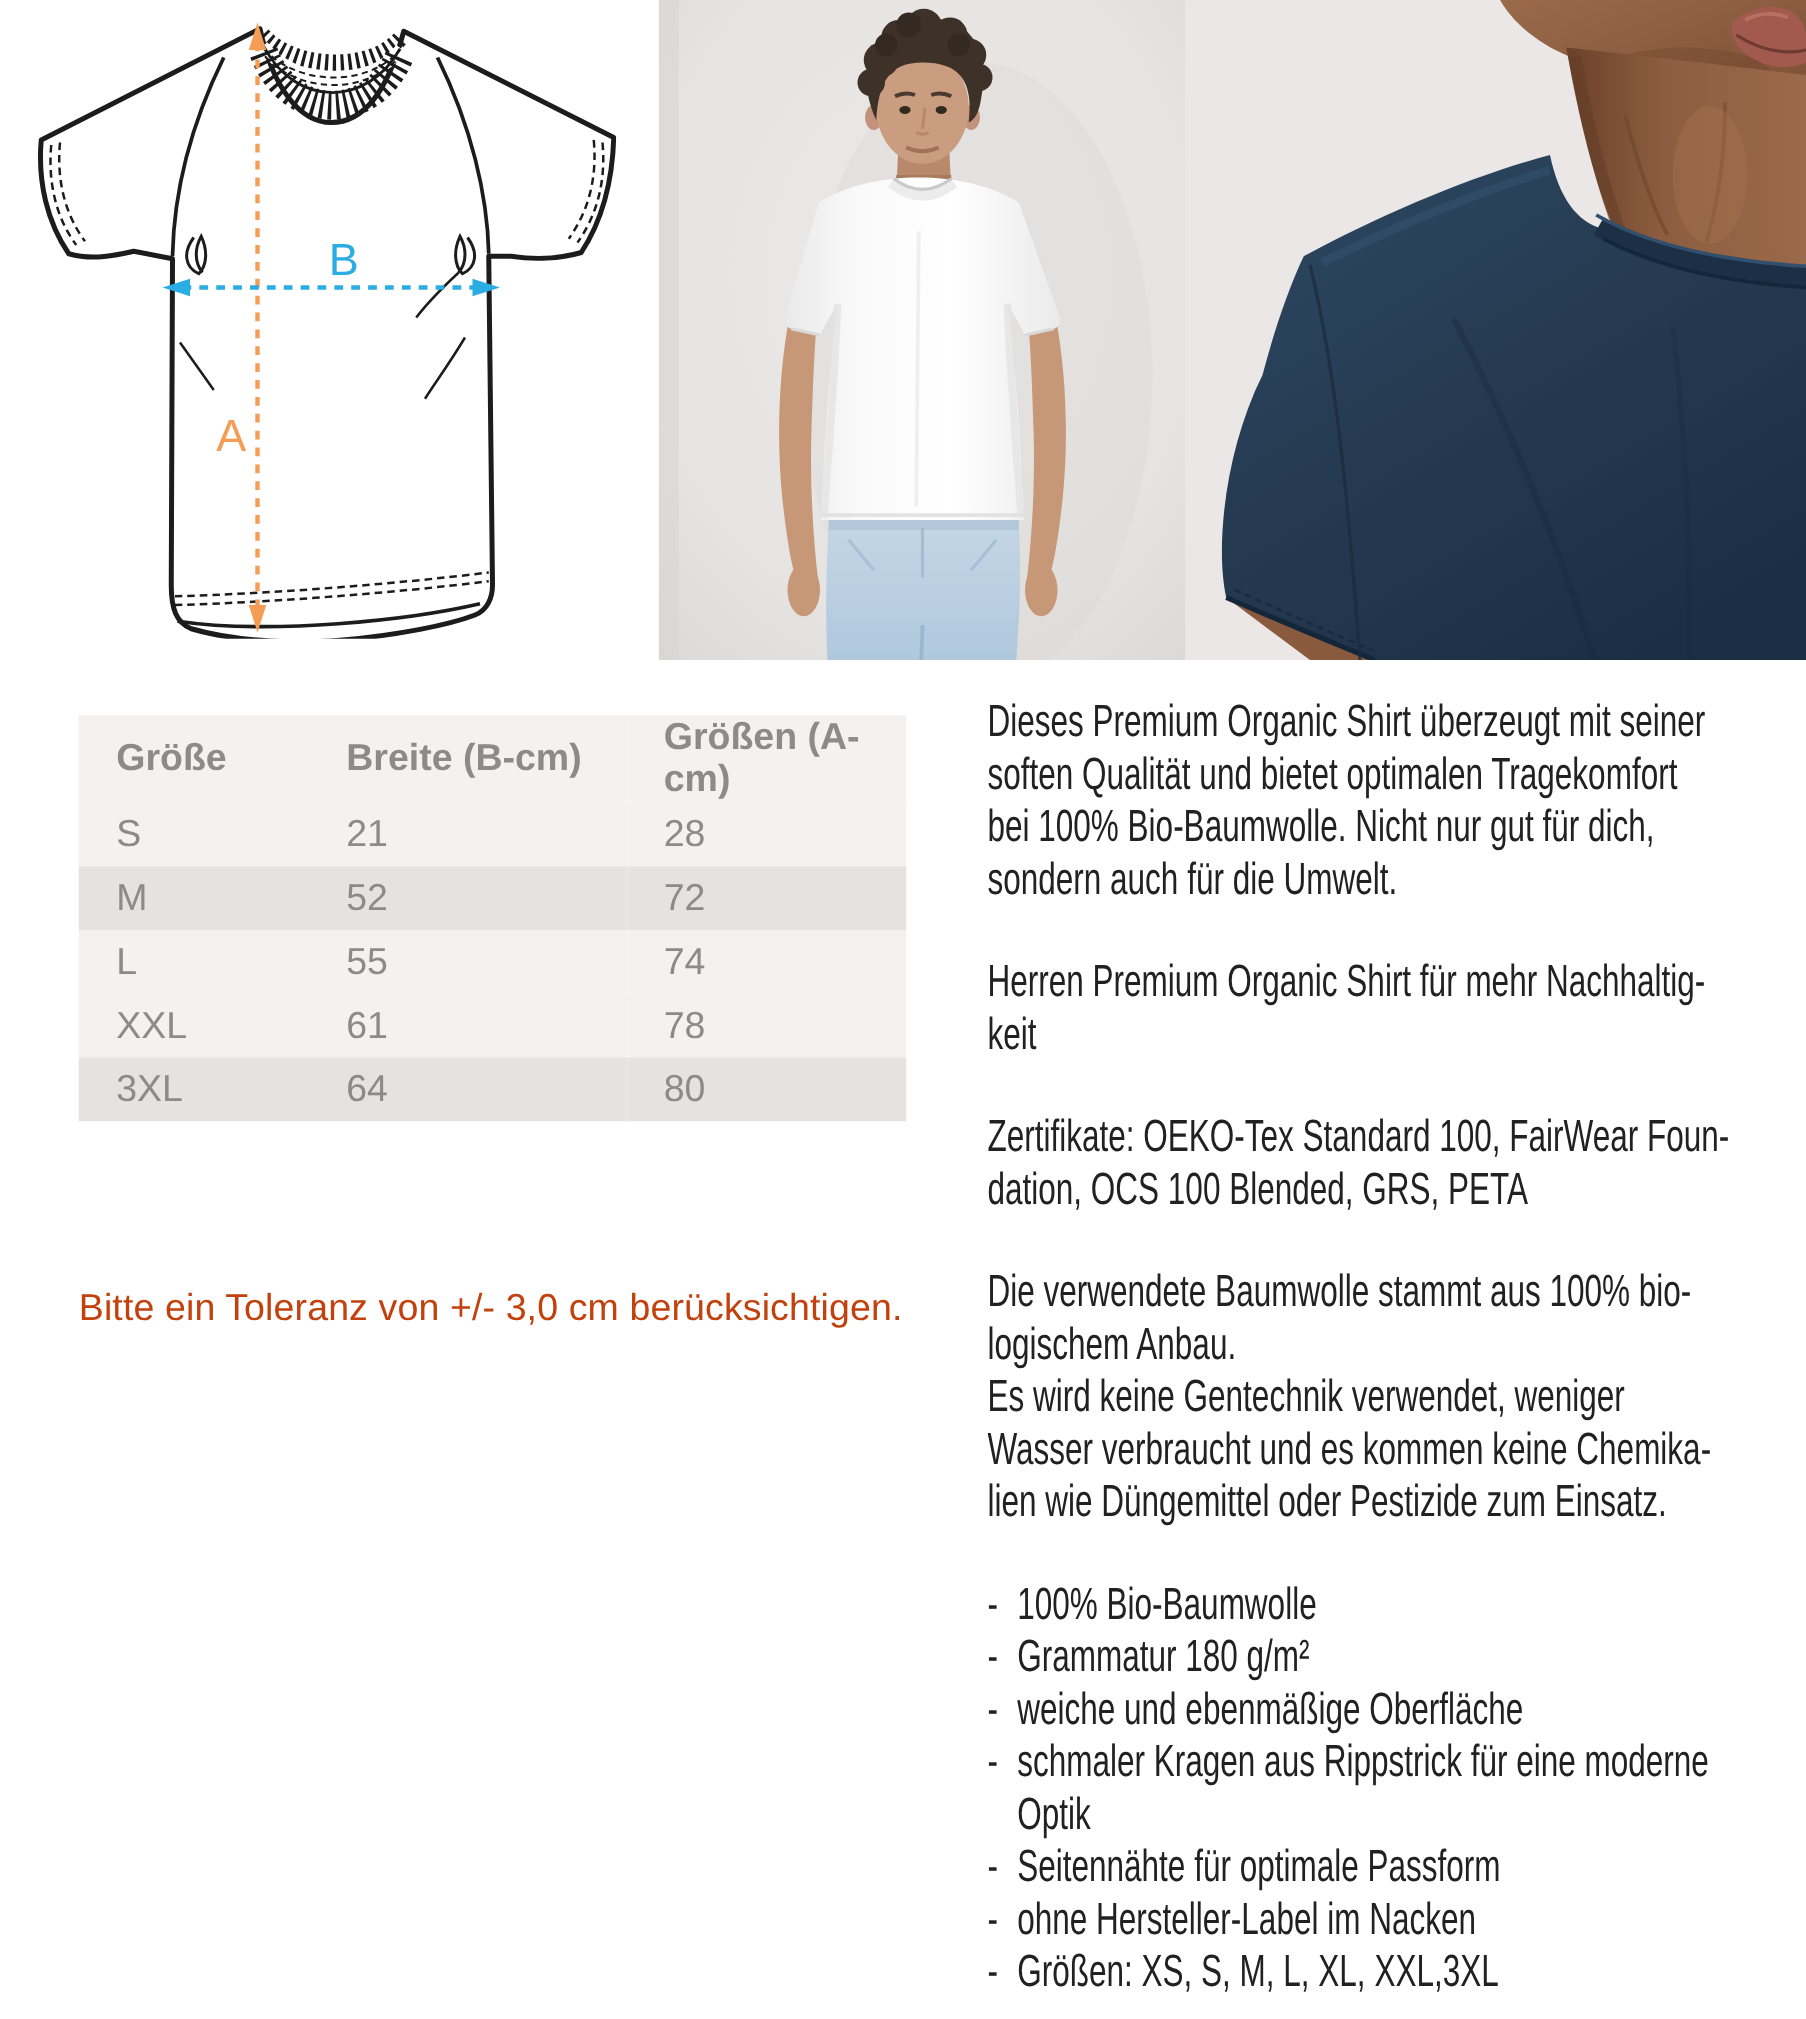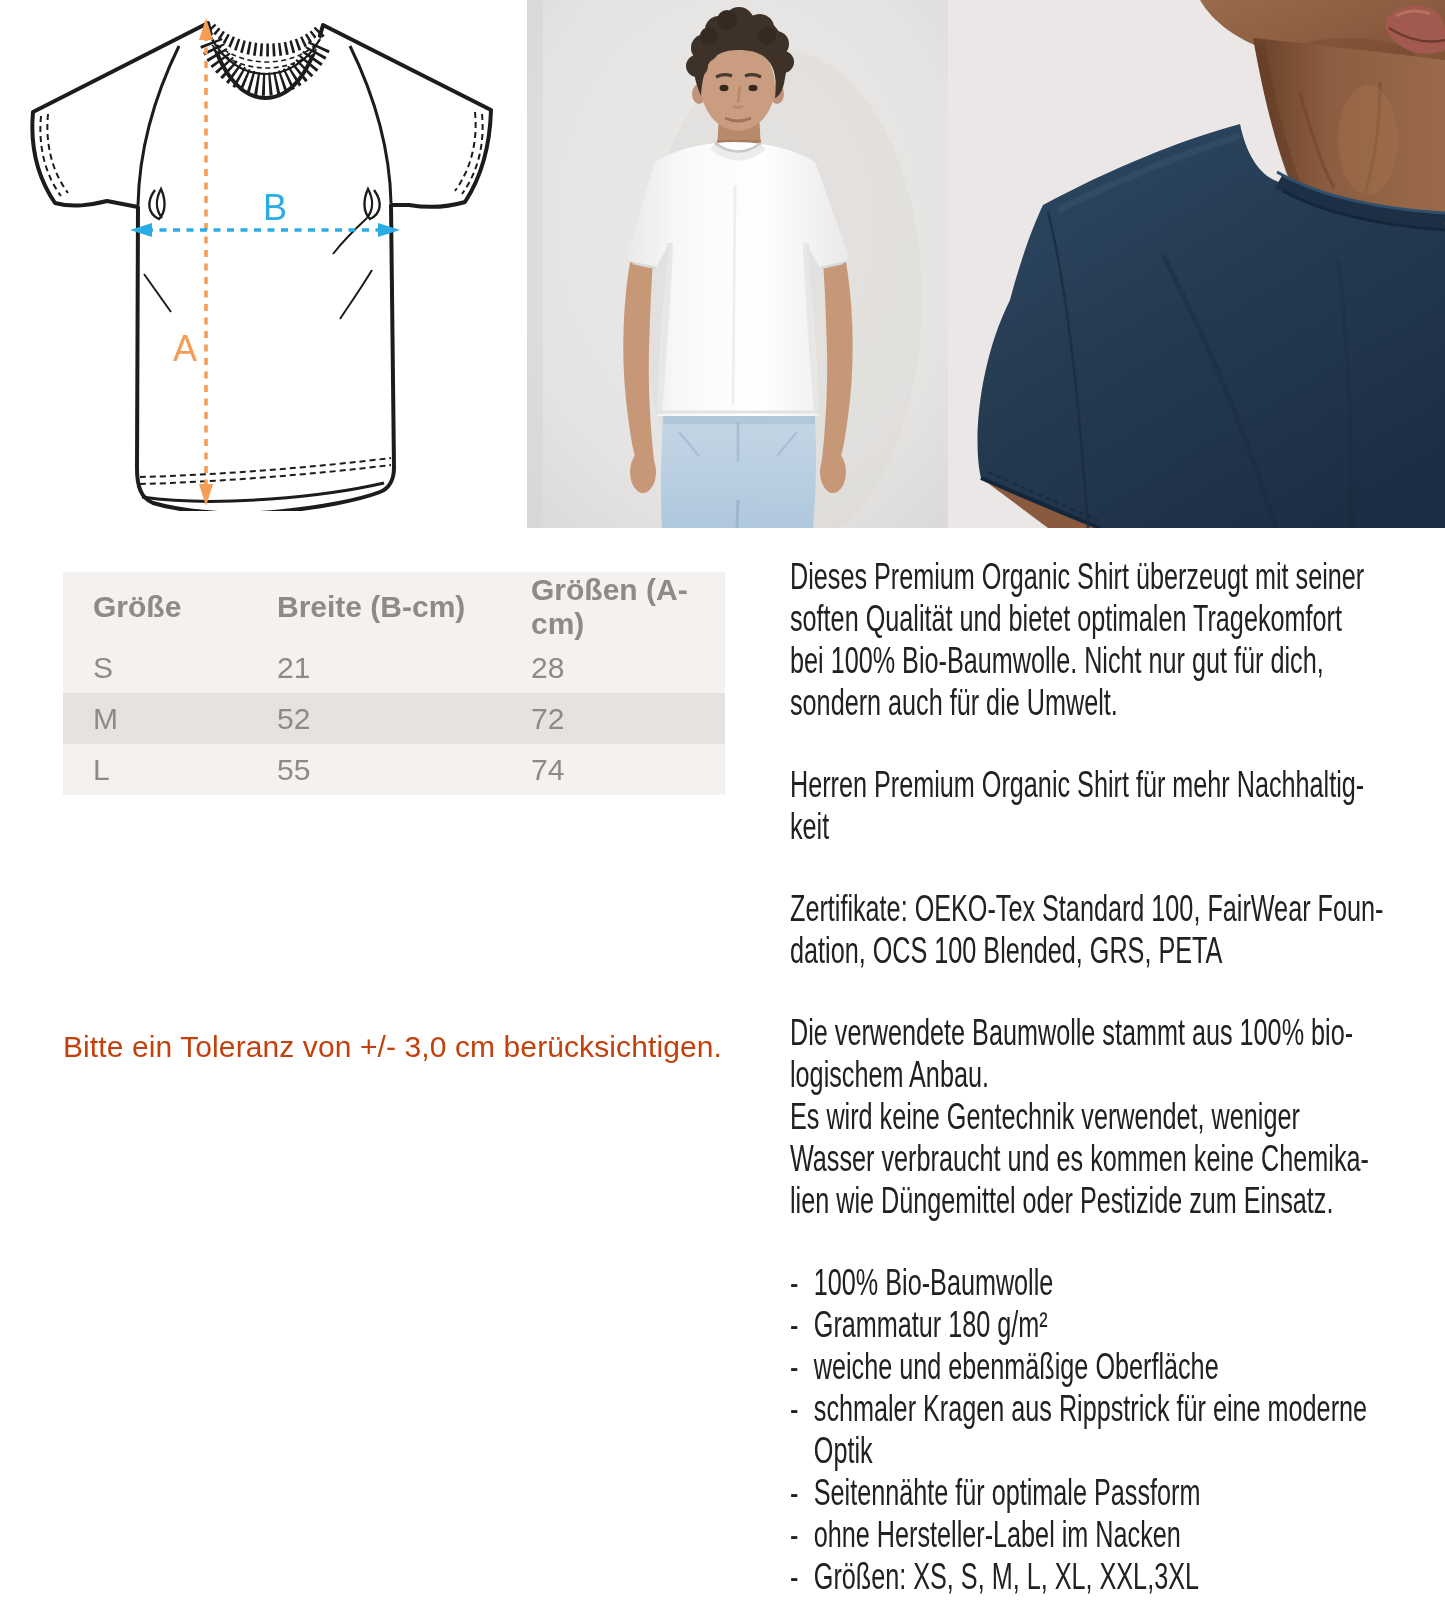--- a/index.html
+++ b/index.html
@@ -290,20 +290,30 @@
     <tr class="dark">
       <td>M</td>
       <td>52</td>
       <td>72</td>
     </tr>
     <tr class="light">
       <td>L</td>
       <td>55</td>
       <td>74</td>
     </tr>
+    <tr class="light">
+      <td>XXL</td>
+      <td>61</td>
+      <td>78</td>
+    </tr>
+    <tr class="dark">
+      <td>3XL</td>
+      <td>64</td>
+      <td>80</td>
+    </tr>
   </tbody>
 </table>
 
 <p id="tolerance-note">Bitte ein Toleranz von +/- 3,0 cm berücksichtigen.</p>
 
 <div id="description">
   <p>Dieses Premium Organic Shirt überzeugt mit seiner
 soften Qualität und bietet optimalen Tragekomfort
 bei 100% Bio-Baumwolle. Nicht nur gut für dich,
 sondern auch für die Umwelt.</p>

